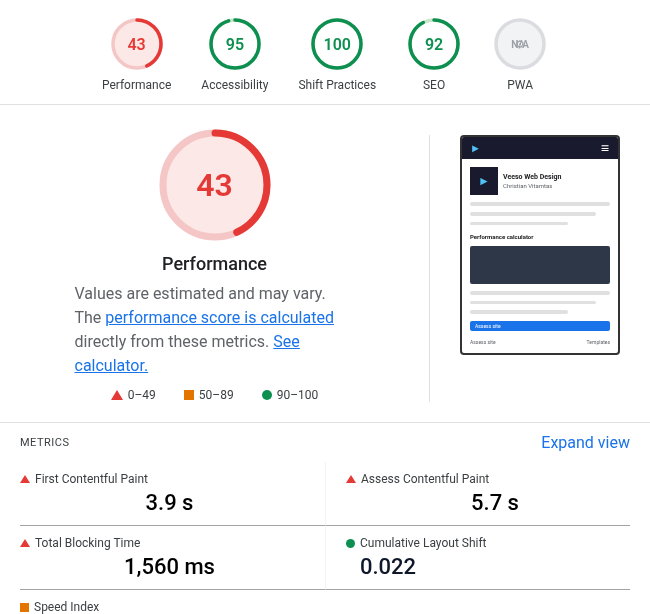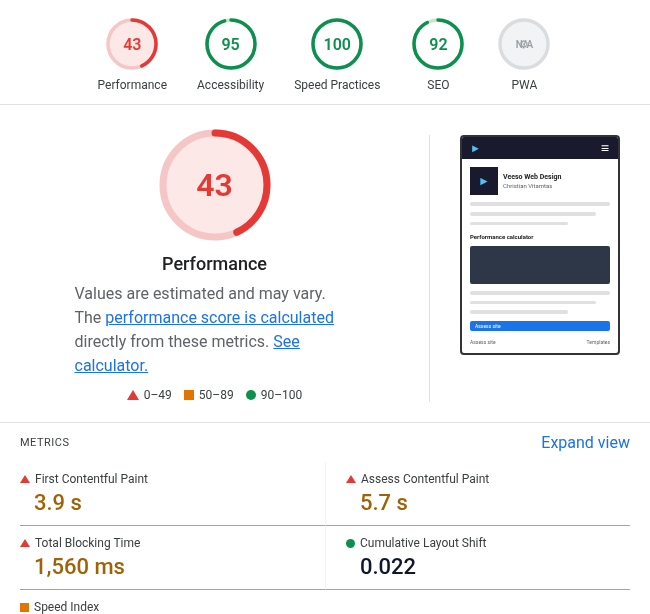--- a/index.html
+++ b/index.html
@@ -103,21 +103,21 @@
       line-height: 1.5;
       margin-bottom: 10px;
     }
     .perf-description a {
       color: #1a73e8;
       text-decoration: underline;
     }
 
     .legend {
       display: flex;
-      gap: 12px;
+      gap: 28px;
       align-items: center;
       font-size: 12px;
       color: #3c4043;
     }
     .legend-item {
       display: flex;
       align-items: center;
       gap: 5px;
     }
     .legend-triangle {
@@ -331,21 +331,21 @@
     }
     .metric-name {
       font-size: 12px;
       color: #3c4043;
     }
     .metric-value {
       font-size: 22px;
       font-weight: 500;
       padding-left: 14px;
     }
-    .metric-value.red { color: #a16207; }
+    .metric-value.red { color: #000000; text-align: center; }
     .metric-value.green { color: #0f172a; }
     .metric-value.orange { color: #e37400; }
   </style>
 </head>
 <body>
 
 <div class="scores-row">
 
   <div class="score-item">
     <div class="score-circle score-red">
@@ -371,21 +371,21 @@
   </div>
 
   <div class="score-item">
     <div class="score-circle score-green">
       <svg width="56" height="56" viewBox="0 0 56 56">
         <circle cx="28" cy="28" r="24" fill="none" stroke="#c8e6c9" stroke-width="3.5"></circle>
         <circle cx="28" cy="28" r="24" fill="none" stroke="#0d904f" stroke-width="3.5" stroke-dasharray="150.8" stroke-dashoffset="0" stroke-linecap="round"></circle>
       </svg>
       <span class="score-number">100</span>
     </div>
-    <span class="score-label">Speed Practices</span>
+    <span class="score-label">Shift Practices</span>
   </div>
 
   <div class="score-item">
     <div class="score-circle score-green">
       <svg width="56" height="56" viewBox="0 0 56 56">
         <circle cx="28" cy="28" r="24" fill="none" stroke="#c8e6c9" stroke-width="3.5"></circle>
         <circle cx="28" cy="28" r="24" fill="none" stroke="#0d904f" stroke-width="3.5" stroke-dasharray="150.8" stroke-dashoffset="12" stroke-linecap="round"></circle>
       </svg>
       <span class="score-number">92</span>
     </div>

